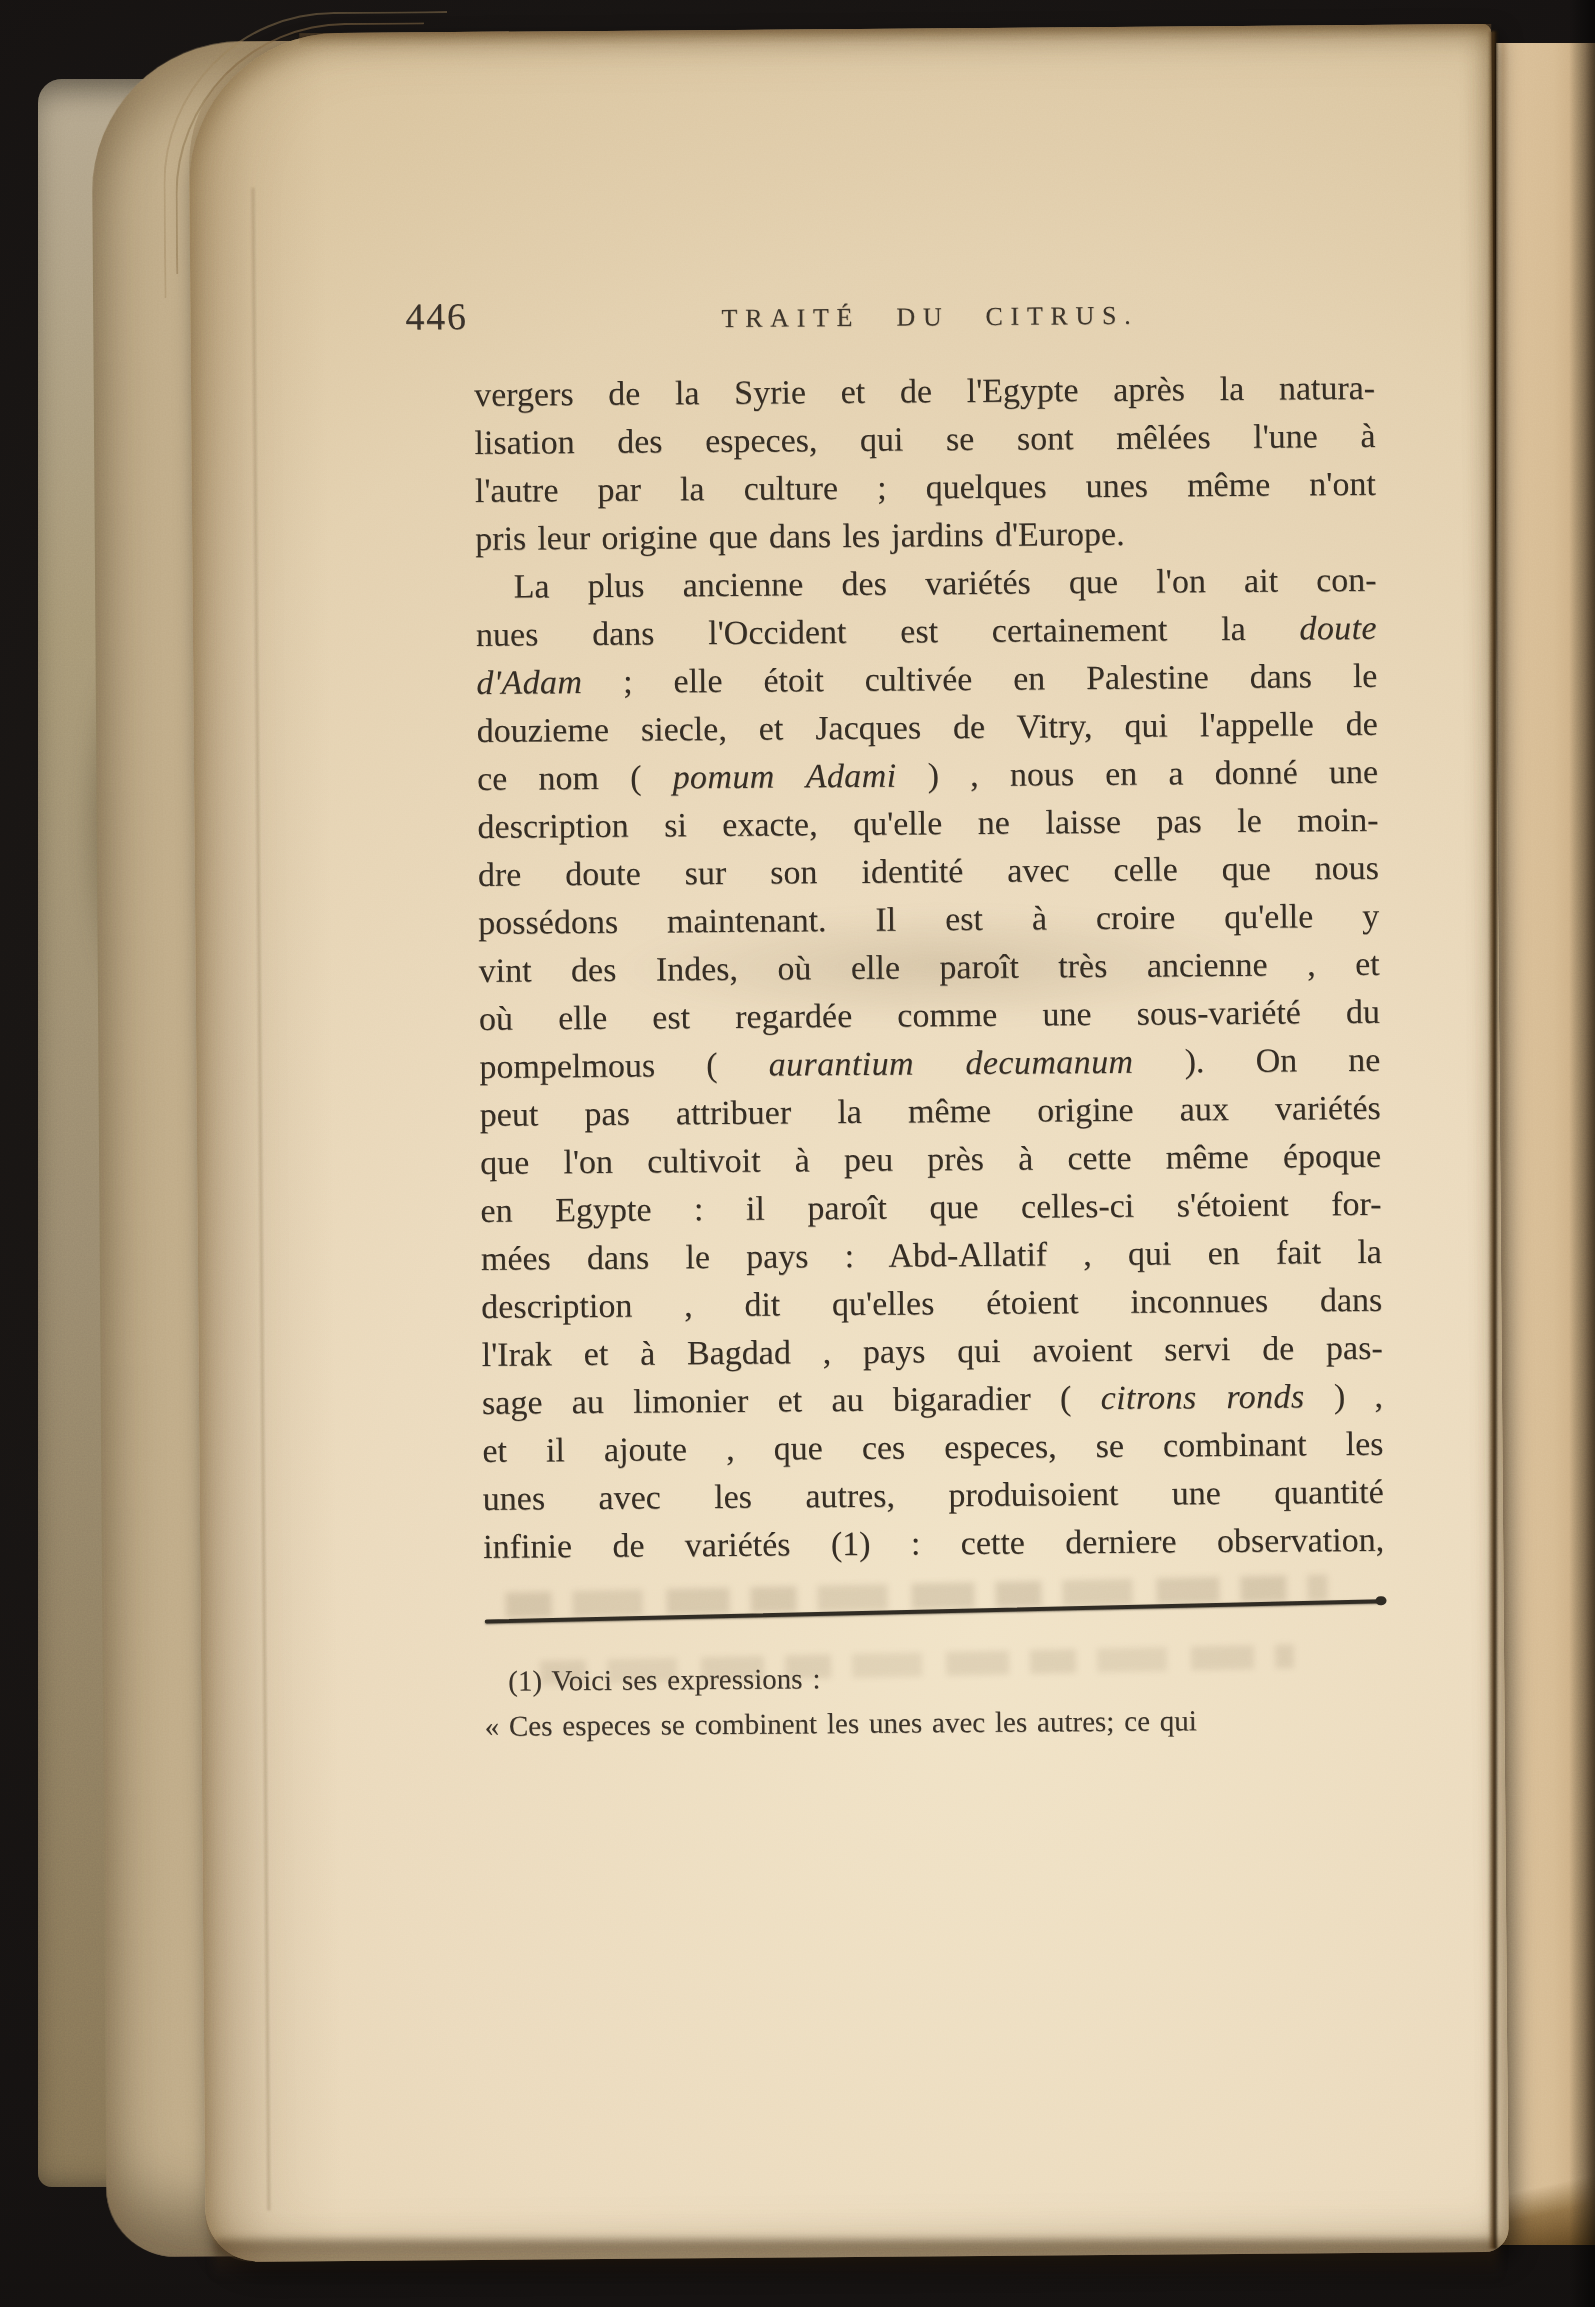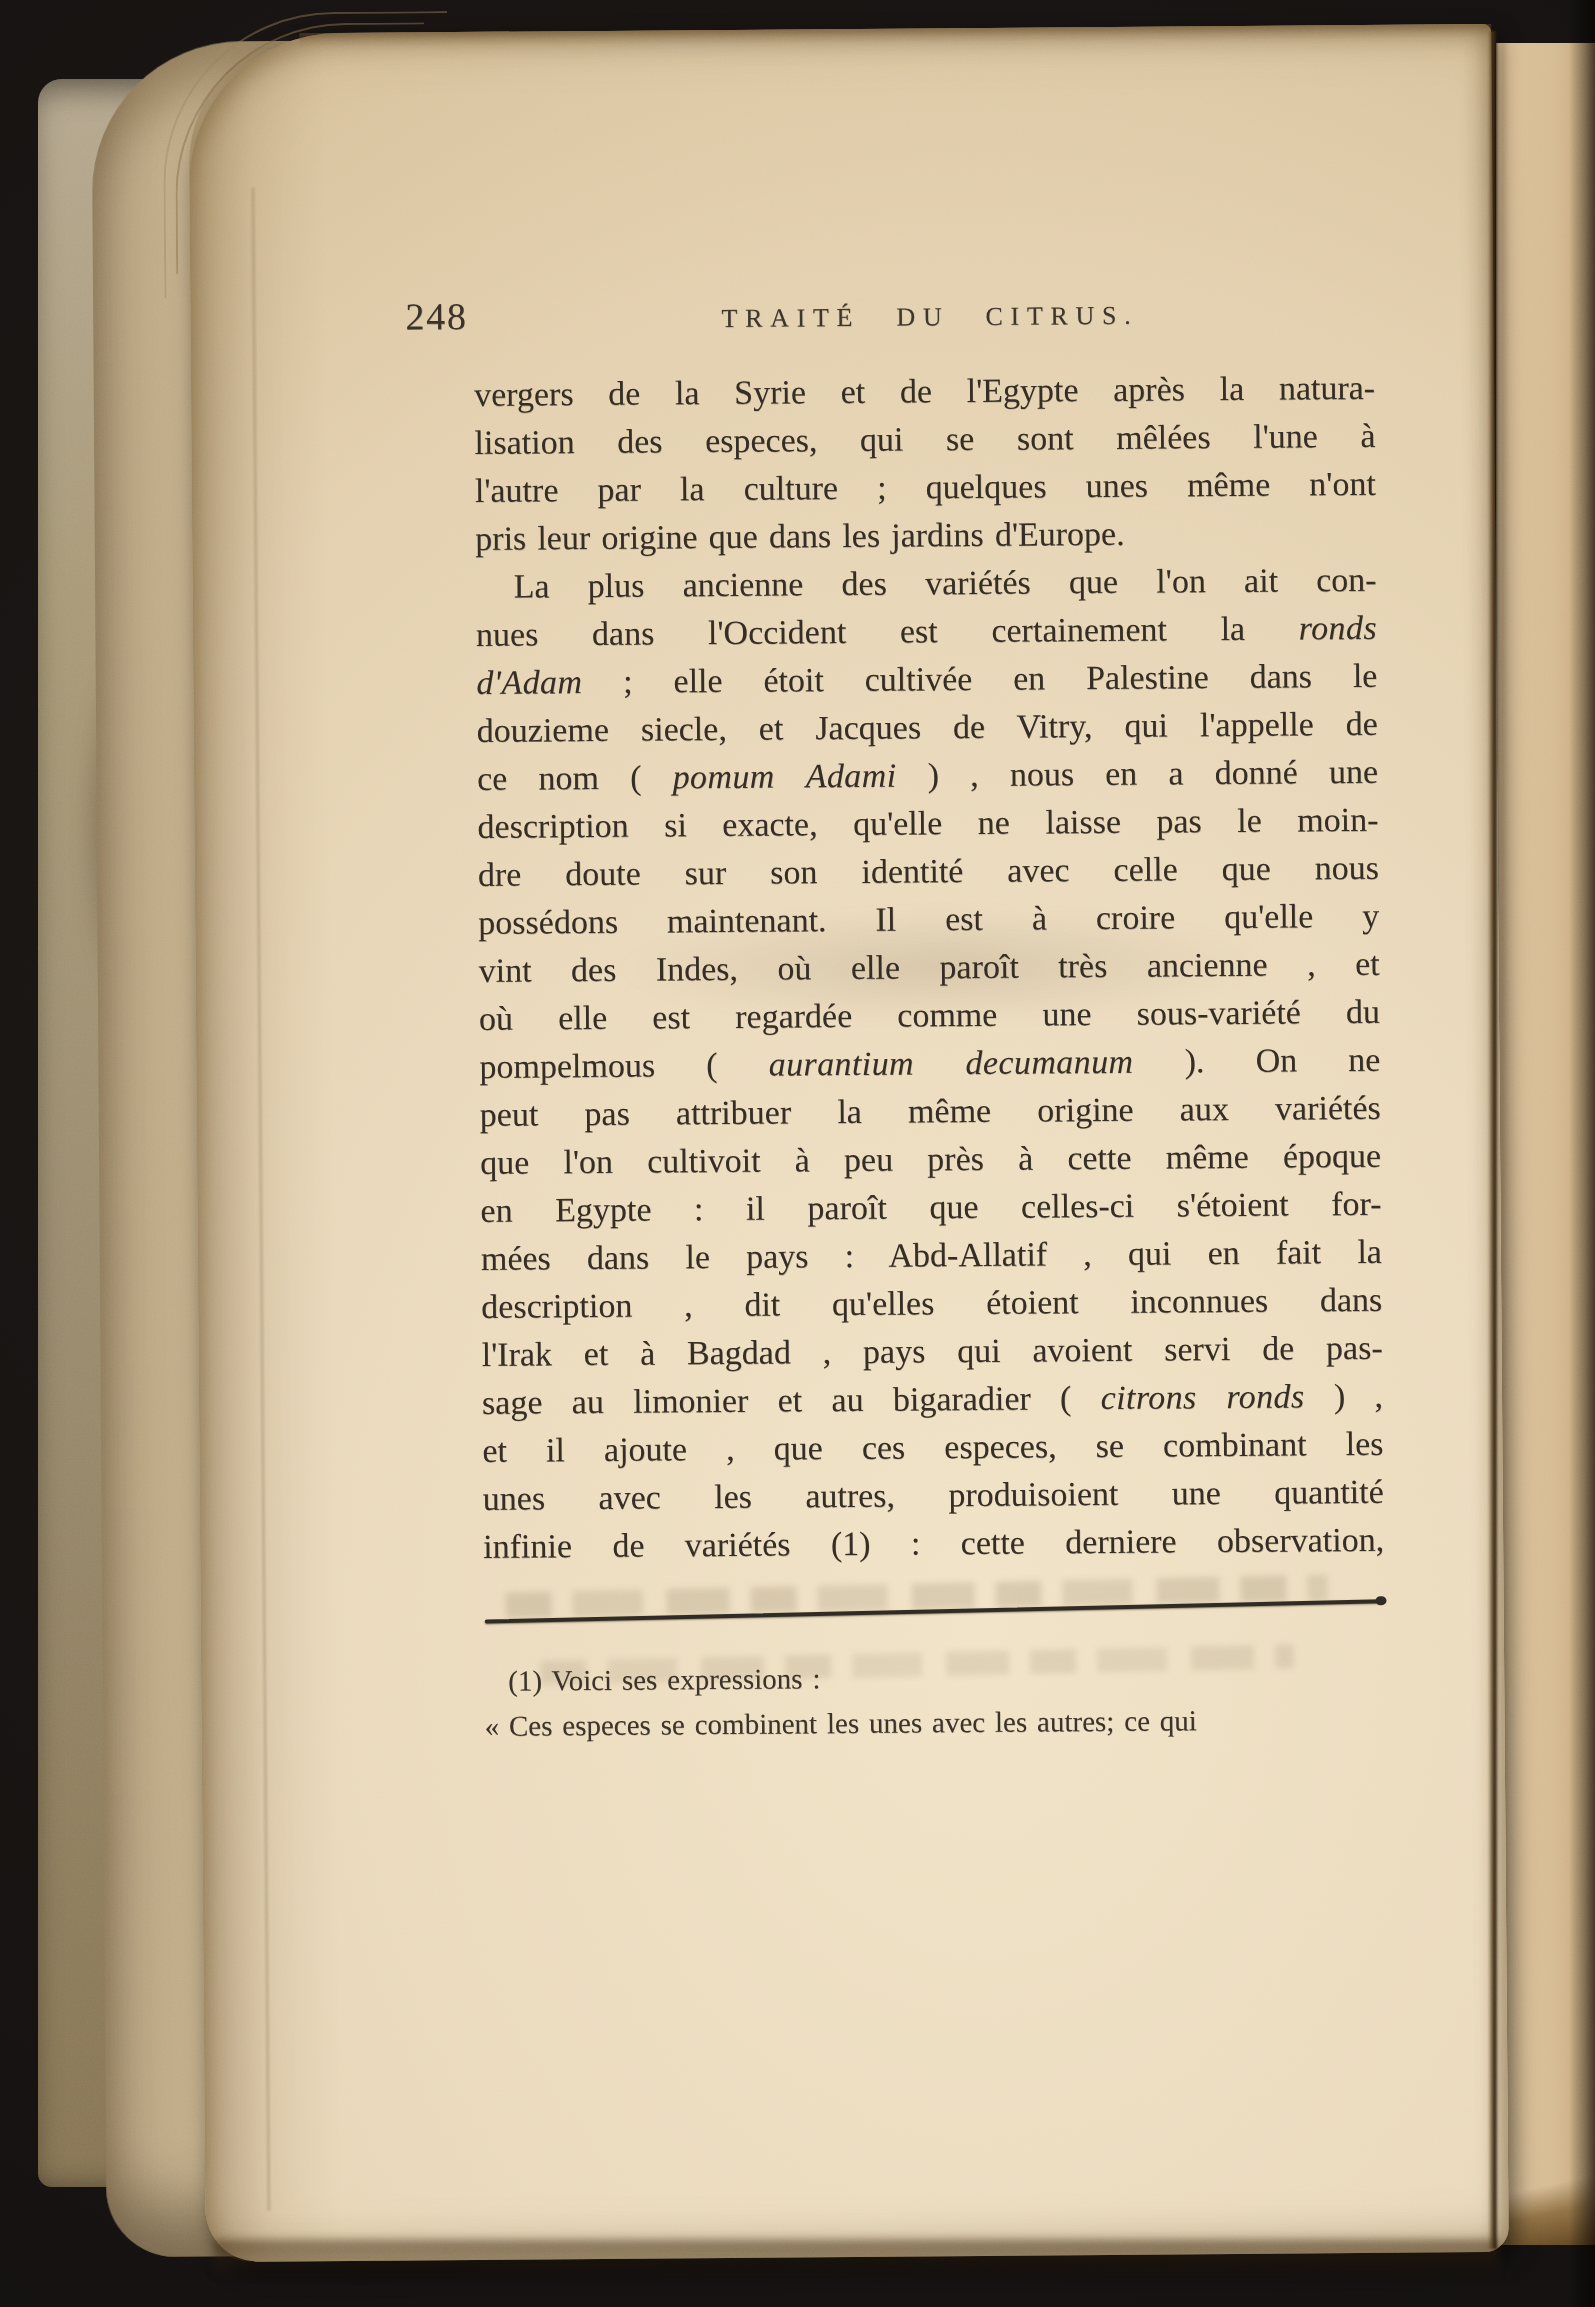--- a/index.html
+++ b/index.html
@@ -170,30 +170,30 @@
   <div class="sheet-arc arc-2"></div>
   <div class="sheet-arc arc-1"></div>
   <div class="deckle-top"></div>
   <div class="gutter-shade"></div>
   <div class="sheet-line"></div>
 
   <div class="ghost ghost-3"></div>
   <div class="ghost ghost-strip ghost-1"></div>
   <div class="ghost ghost-strip ghost-2"></div>
 
-  <div class="page-number">248</div>
+  <div class="page-number">446</div>
   <div class="running-header">TRAITÉ DU CITRUS.</div>
 
   <div class="body-text">
       <div class="line"><span>vergers de la Syrie et de l'Egypte après la natura-</span></div>
       <div class="line"><span>lisation des especes, qui se sont mêlées l'une à</span></div>
       <div class="line"><span>l'autre par la culture ; quelques unes même n'ont</span></div>
       <div class="line end"><span>pris leur origine que dans les jardins d'Europe.</span></div>
       <div class="line indent"><span>La plus ancienne des variétés que l'on ait con-</span></div>
-      <div class="line"><span>nues dans l'Occident est certainement la </span><i>ronds</i></div>
+      <div class="line"><span>nues dans l'Occident est certainement la </span><i>doute</i></div>
       <div class="line"><i>d'Adam</i><span> ; elle étoit cultivée en Palestine dans le</span></div>
       <div class="line"><span>douzieme siecle, et Jacques de Vitry, qui l'appelle de</span></div>
       <div class="line"><span>ce nom ( </span><i>pomum Adami</i><span> ) , nous en a donné une</span></div>
       <div class="line"><span>description si exacte, qu'elle ne laisse pas le moin-</span></div>
       <div class="line"><span>dre doute sur son identité avec celle que nous</span></div>
       <div class="line"><span>possédons maintenant. Il est à croire qu'elle y</span></div>
       <div class="line"><span>vint des Indes, où elle paroît très ancienne , et</span></div>
       <div class="line"><span>où elle est regardée comme une sous-variété du</span></div>
       <div class="line"><span>pompelmous ( </span><i>aurantium decumanum</i><span> ). On ne</span></div>
       <div class="line"><span>peut pas attribuer la même origine aux variétés</span></div>

